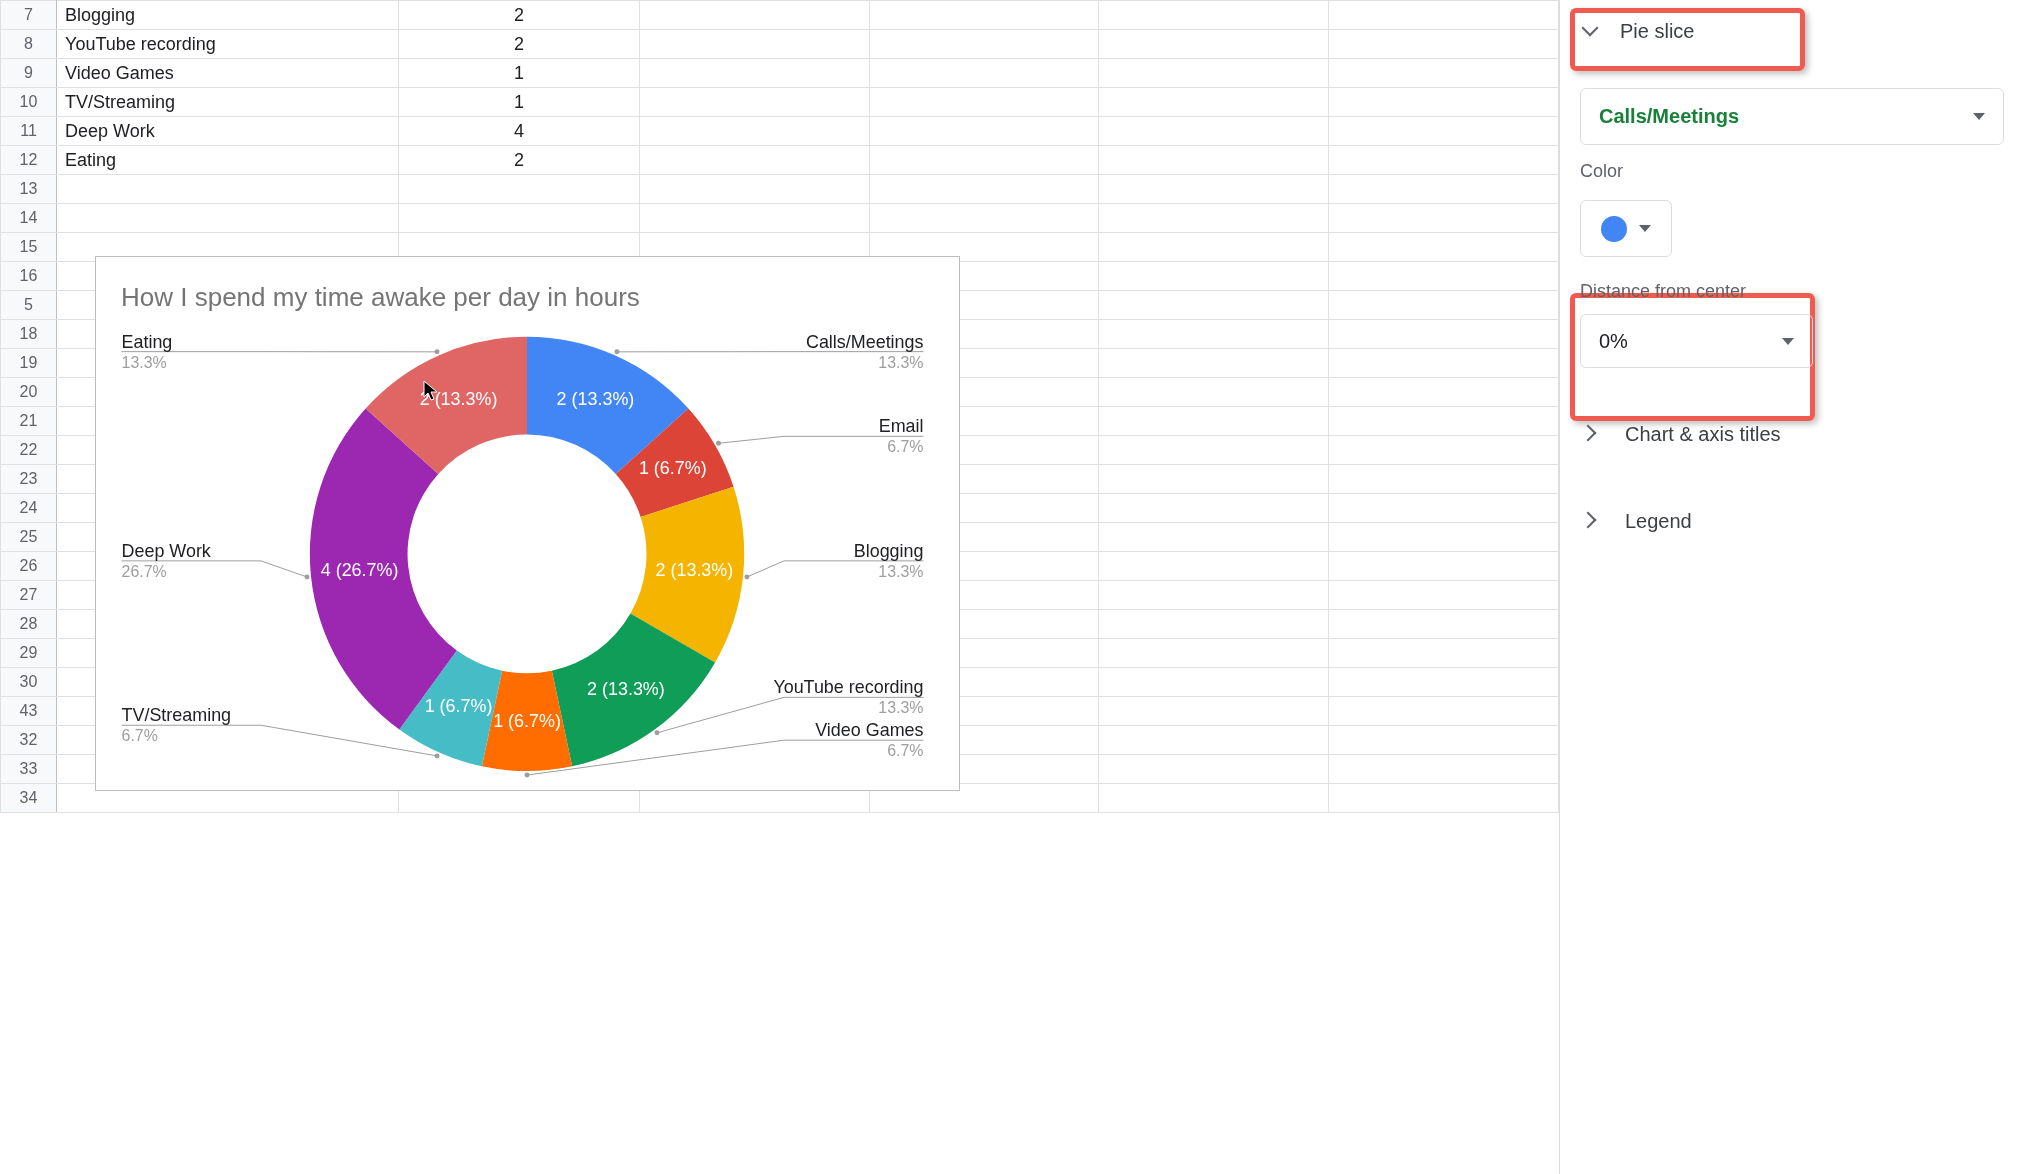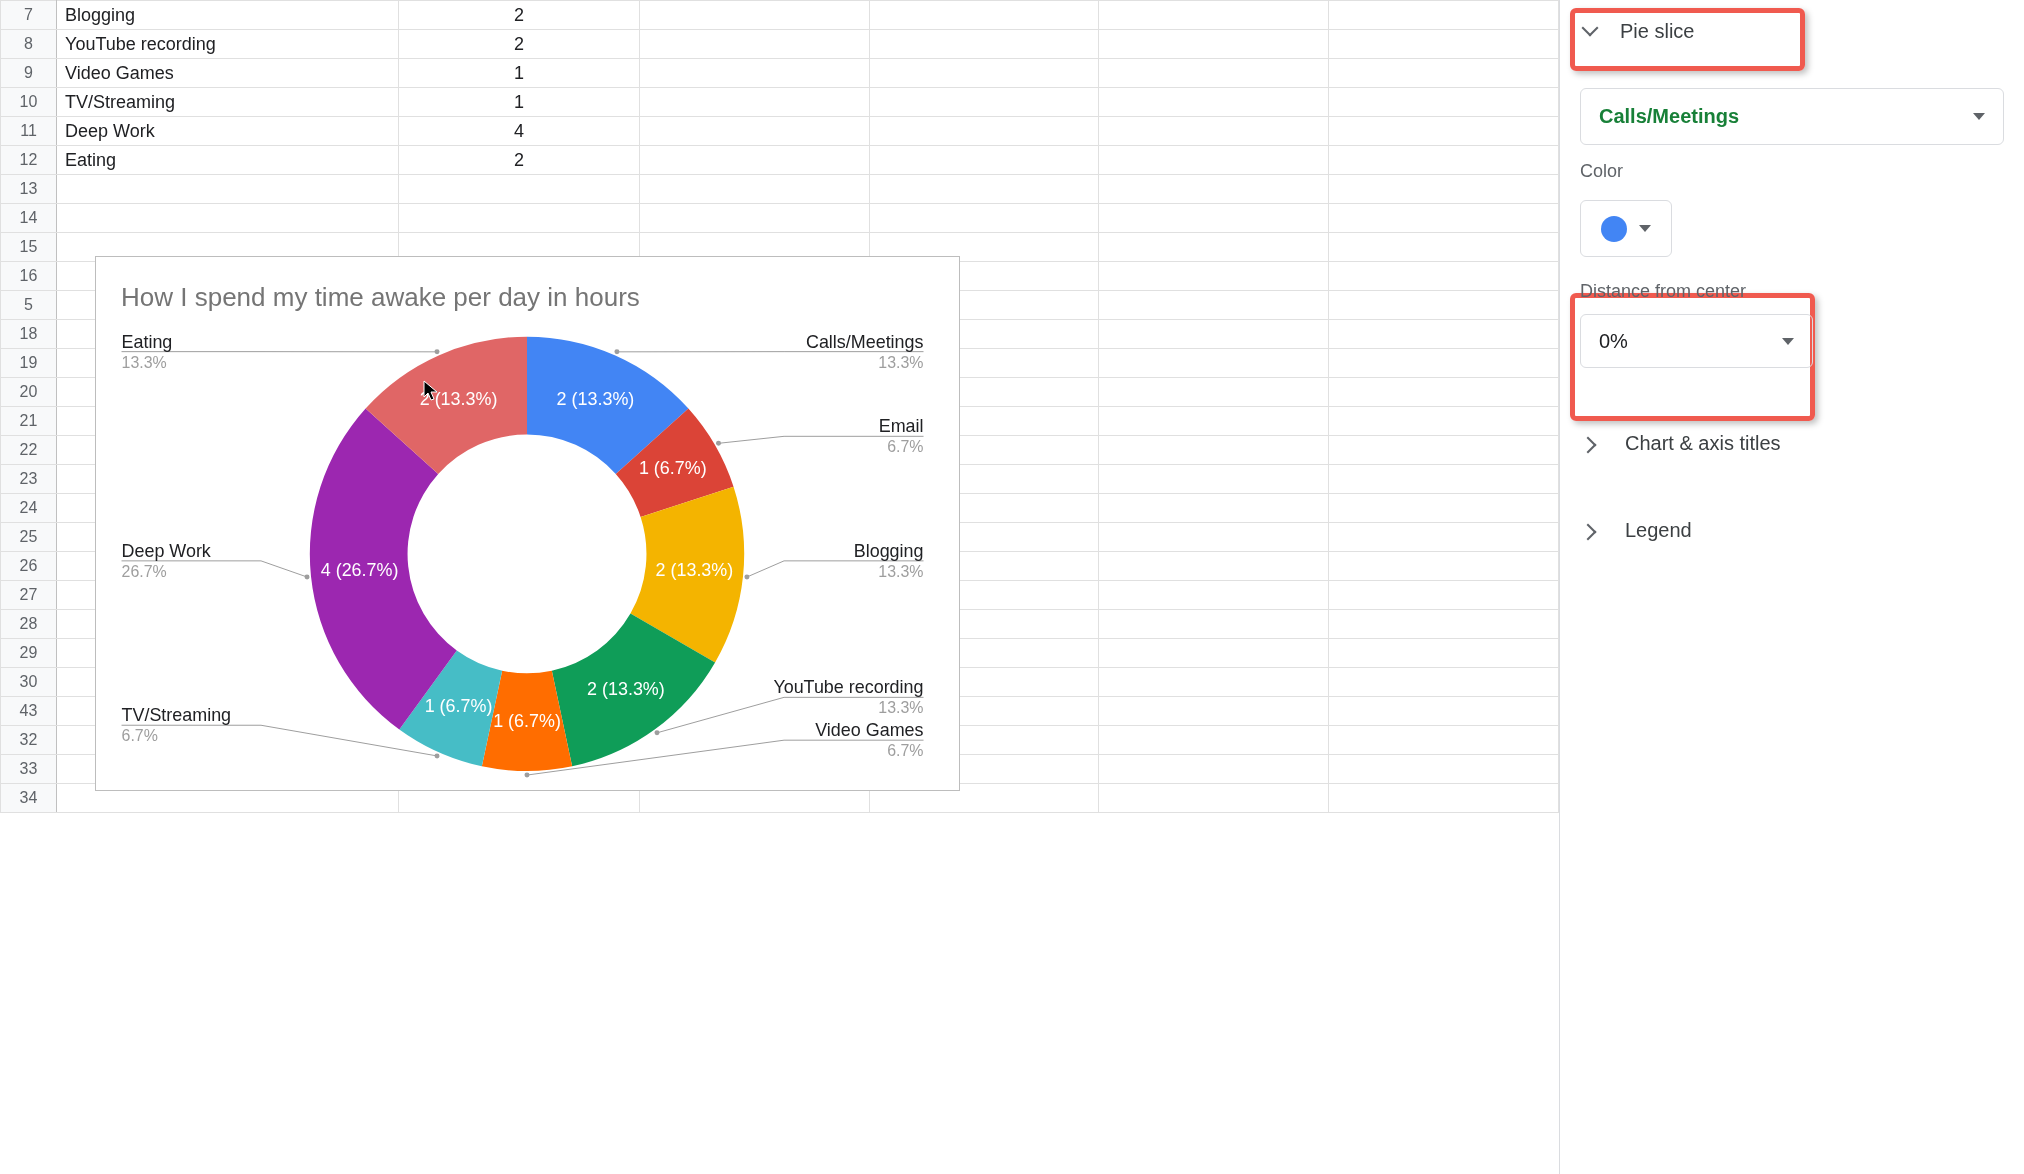--- a/index.html
+++ b/index.html
@@ -219,21 +219,21 @@
     align-items: center;
     justify-content: space-between;
     padding: 0 18px;
     font-size: 20px;
     color: #202124;
     cursor: pointer;
   }
 
   .coll-section {
     display: flex;
-    align-items: flex-end;
+    align-items: flex-start;
     gap: 25px;
     font-size: 20px;
     color: #3c4043;
     cursor: pointer;
     height: 32px;
   }
 
 </style>
 </head>
 <body>

